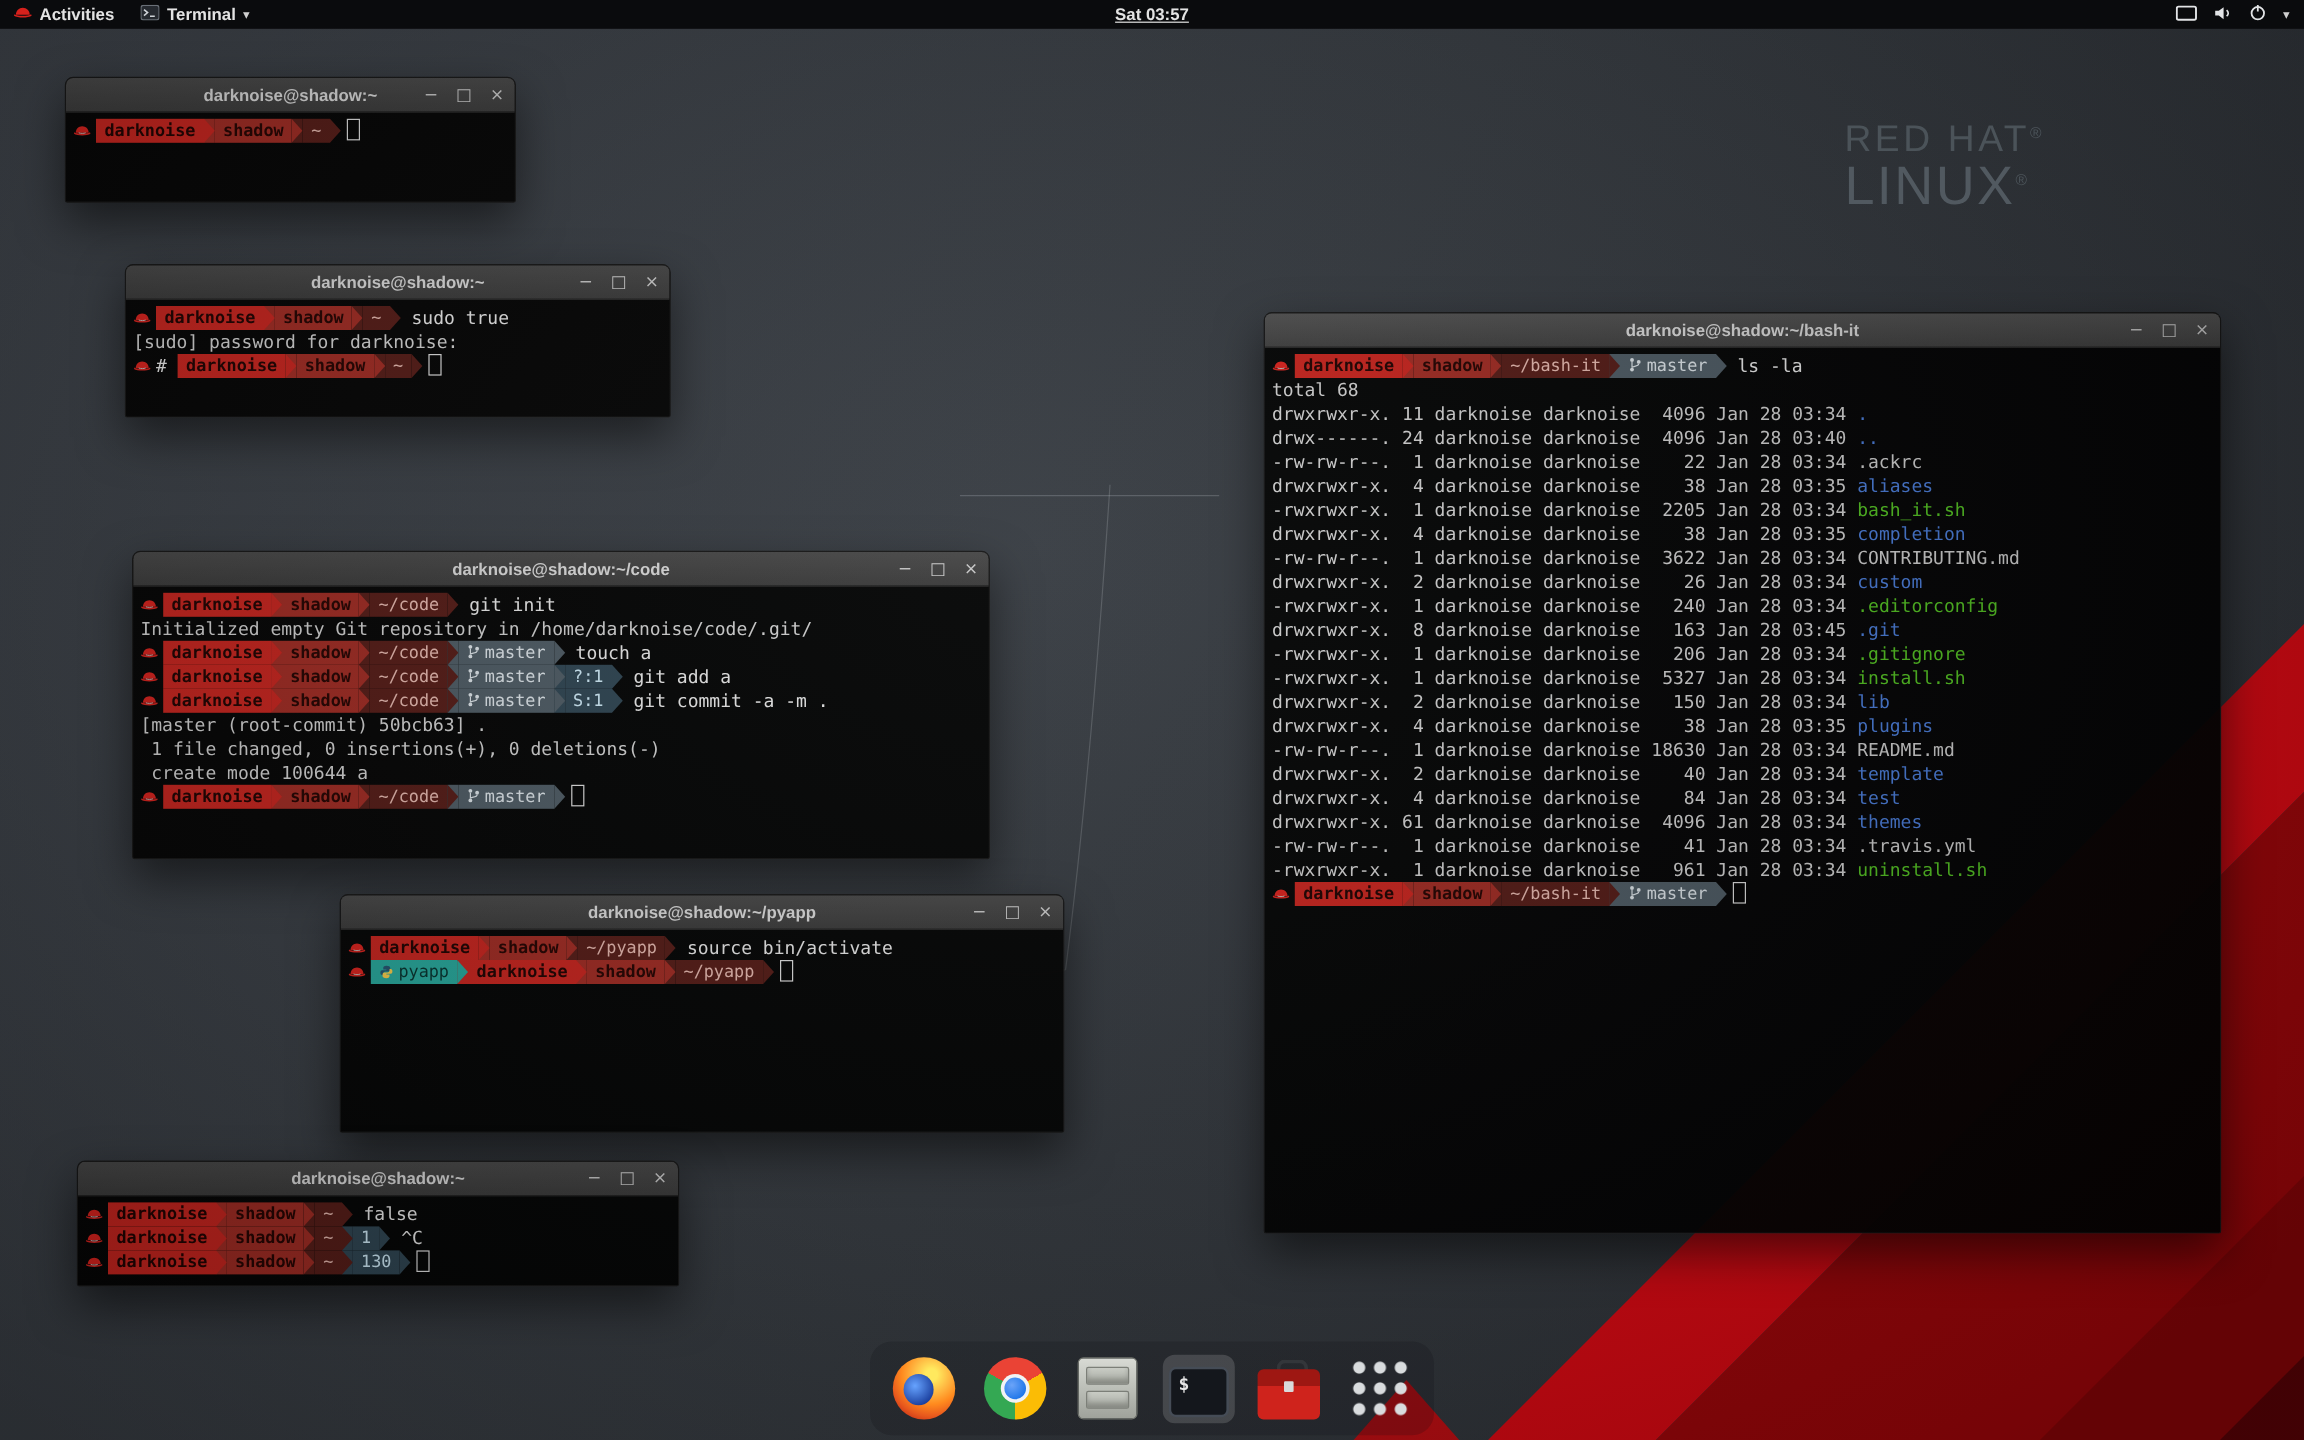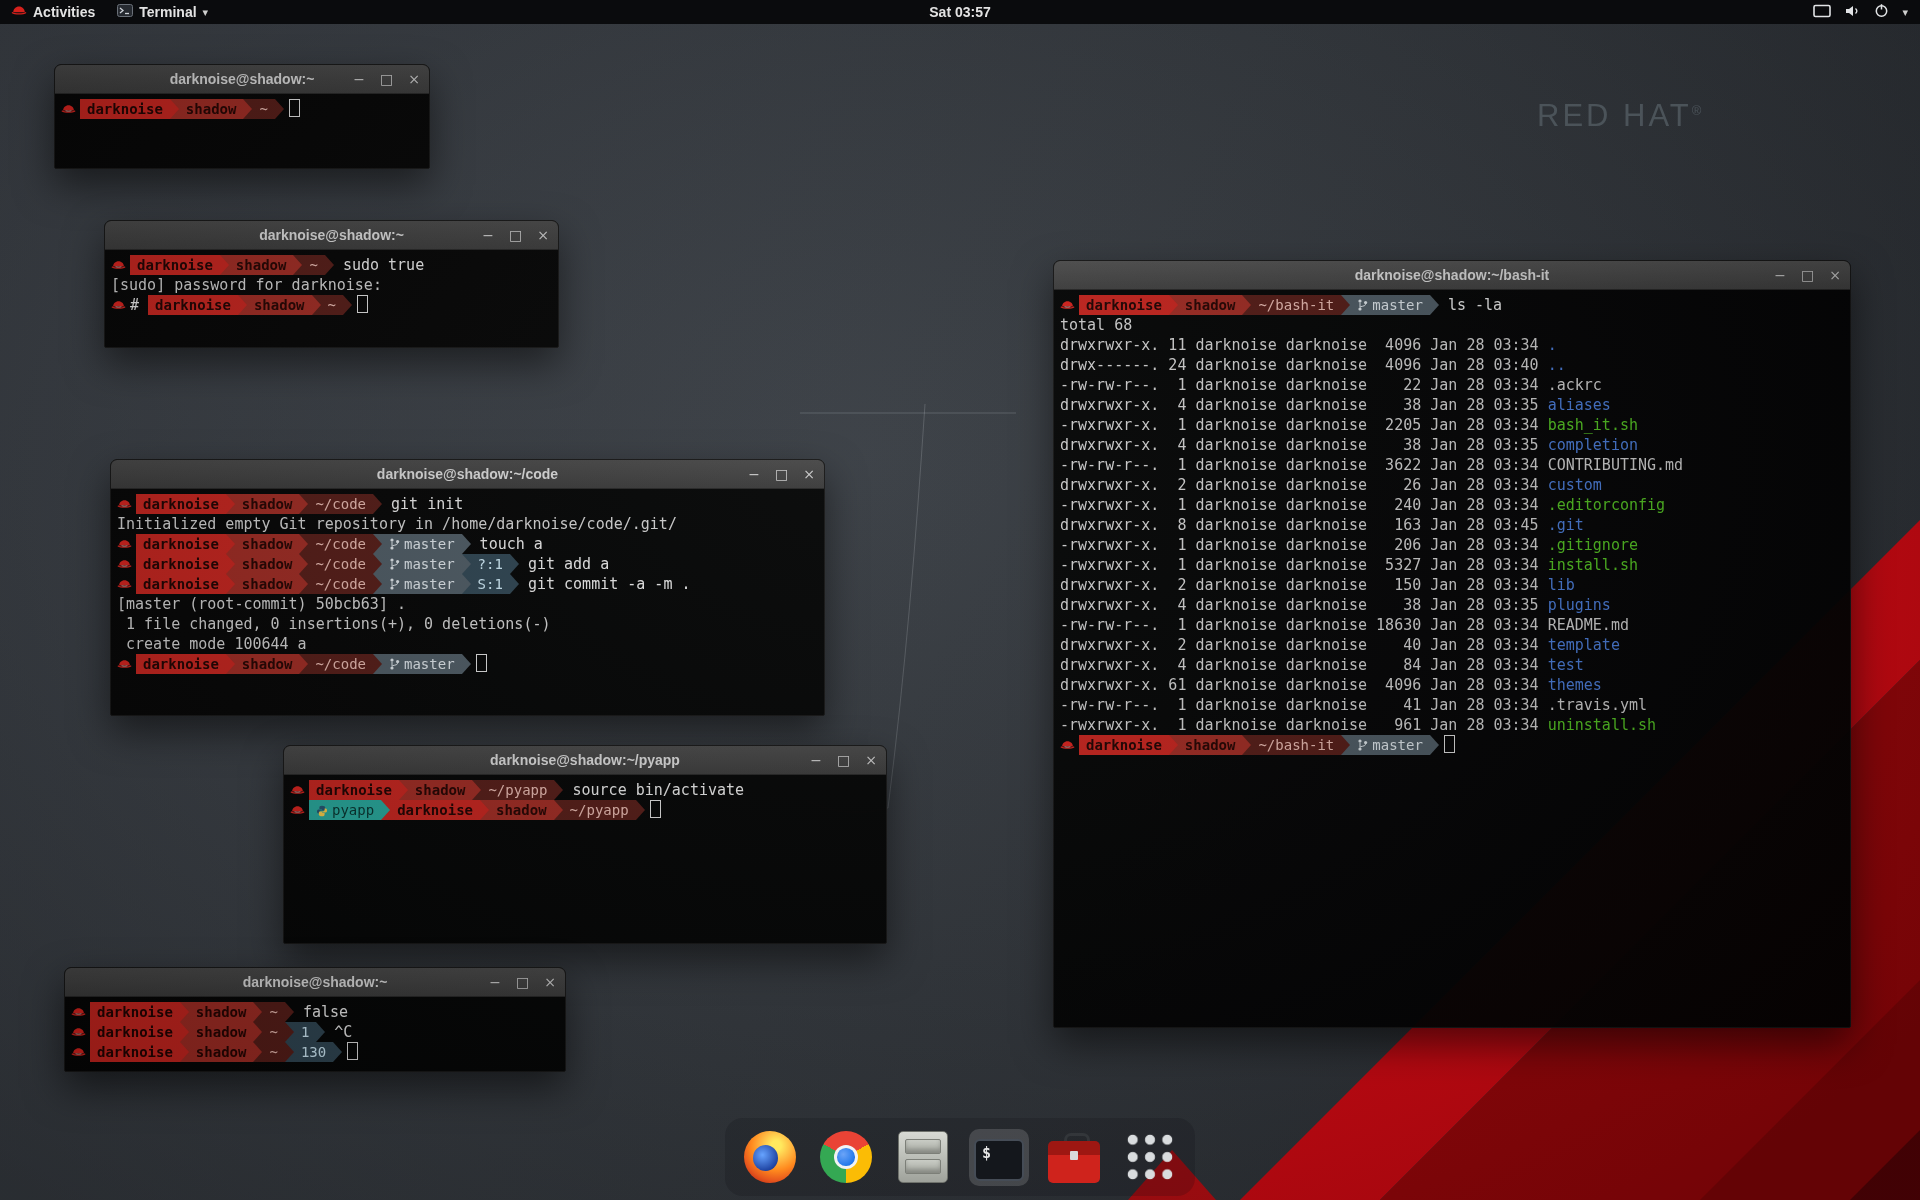--- a/index.html
+++ b/index.html
@@ -11,21 +11,21 @@
     background:radial-gradient(ellipse at 45% 38%,rgba(255,255,255,0.04),rgba(0,0,0,0.28) 90%);}
   
   .brand{position:absolute;left:1537px;top:100px;z-index:2;line-height:1.02;user-select:none;}
   .brand .l1{font-size:31px;font-weight:normal;letter-spacing:3px;color:#4b5359;}
   .brand .l2,.brand .l3{font-size:45px;letter-spacing:2px;color:#515960;}
   .brand sup{font-size:13px;vertical-align:super;color:#4b5359;}
   
   .topbar{position:absolute;top:0;left:0;right:0;height:24px;background:#0a0b0d;z-index:60;
     display:flex;align-items:center;color:#e3e3e3;font-size:14px;font-weight:bold;}
   .tb-item{display:flex;align-items:center;gap:6px;padding:0 11px;height:100%;cursor:default;}
-  .tb-clock{position:absolute;left:50%;transform:translateX(-50%);font-weight:bold;}
+  .tb-clock{position:absolute;left:50%;transform:translateX(-50%);font-weight:bold;text-decoration:underline;}
   .tb-right{margin-left:auto;display:flex;align-items:center;gap:13px;padding-right:12px;height:100%;}
   .caret{font-family:"DejaVu Sans",sans-serif;font-size:11px;color:#cfcfcf;}
   
   .win{position:absolute;background:rgba(2,2,2,0.97);border:1px solid #161616;
     border-radius:7px 7px 2px 2px;box-shadow:0 16px 38px rgba(0,0,0,0.55);overflow:hidden;}
   .titlebar{height:28px;background:linear-gradient(#474747,#3a3a3a);border-bottom:1px solid #262626;
     display:flex;align-items:center;justify-content:center;position:relative;
     color:#d8d8d8;font-size:14px;font-weight:bold;}
   .win.focused .titlebar{background:linear-gradient(#505050,#3f3f3f);}
   .wbtns{position:absolute;right:9px;top:0;bottom:0;display:flex;align-items:center;gap:15px;}
@@ -85,20 +85,21 @@
   <polygon points="1128,1200 1172,1150 1216,1200" fill="#c40d12"></polygon>
   <polygon points="1240,1200 1920,520 1920,660 1380,1200" fill="#e00812"></polygon>
   <polygon points="1380,1200 1920,660 1920,1200" fill="#a20509"></polygon>
   <polygon points="1700,1200 1920,980 1920,1200" fill="#8a0407"></polygon>
   <polygon points="1850,1200 1920,1130 1920,1200" fill="#5a0206"></polygon>
 </svg>
 <div class="vignette"></div>
 
 <div class="brand">
   <div class="l1"><span>RED HAT</span><sup>®</sup></div>
+  <div class="l3"><span>LINUX</span><sup>®</sup></div>
 </div>
 
 <div class="topbar">
   <div class="tb-item">
     <span><svg width="16" height="13" viewBox="0 0 15 12">
           <path d="M2.1 7.6C2.1 4.5 4.5 2.2 7.5 2.2c3 0 5.4 2.3 5.4 5.4" fill="#d6211c"></path>
           <path d="M1 7.3c2.2 1.6 10.8 1.6 13 0l.4 1.1c-2.6 1.9-11.2 1.9-13.8 0z" fill="#d6211c"></path>
         </svg></span>
     <span>Activities</span>
   </div>

